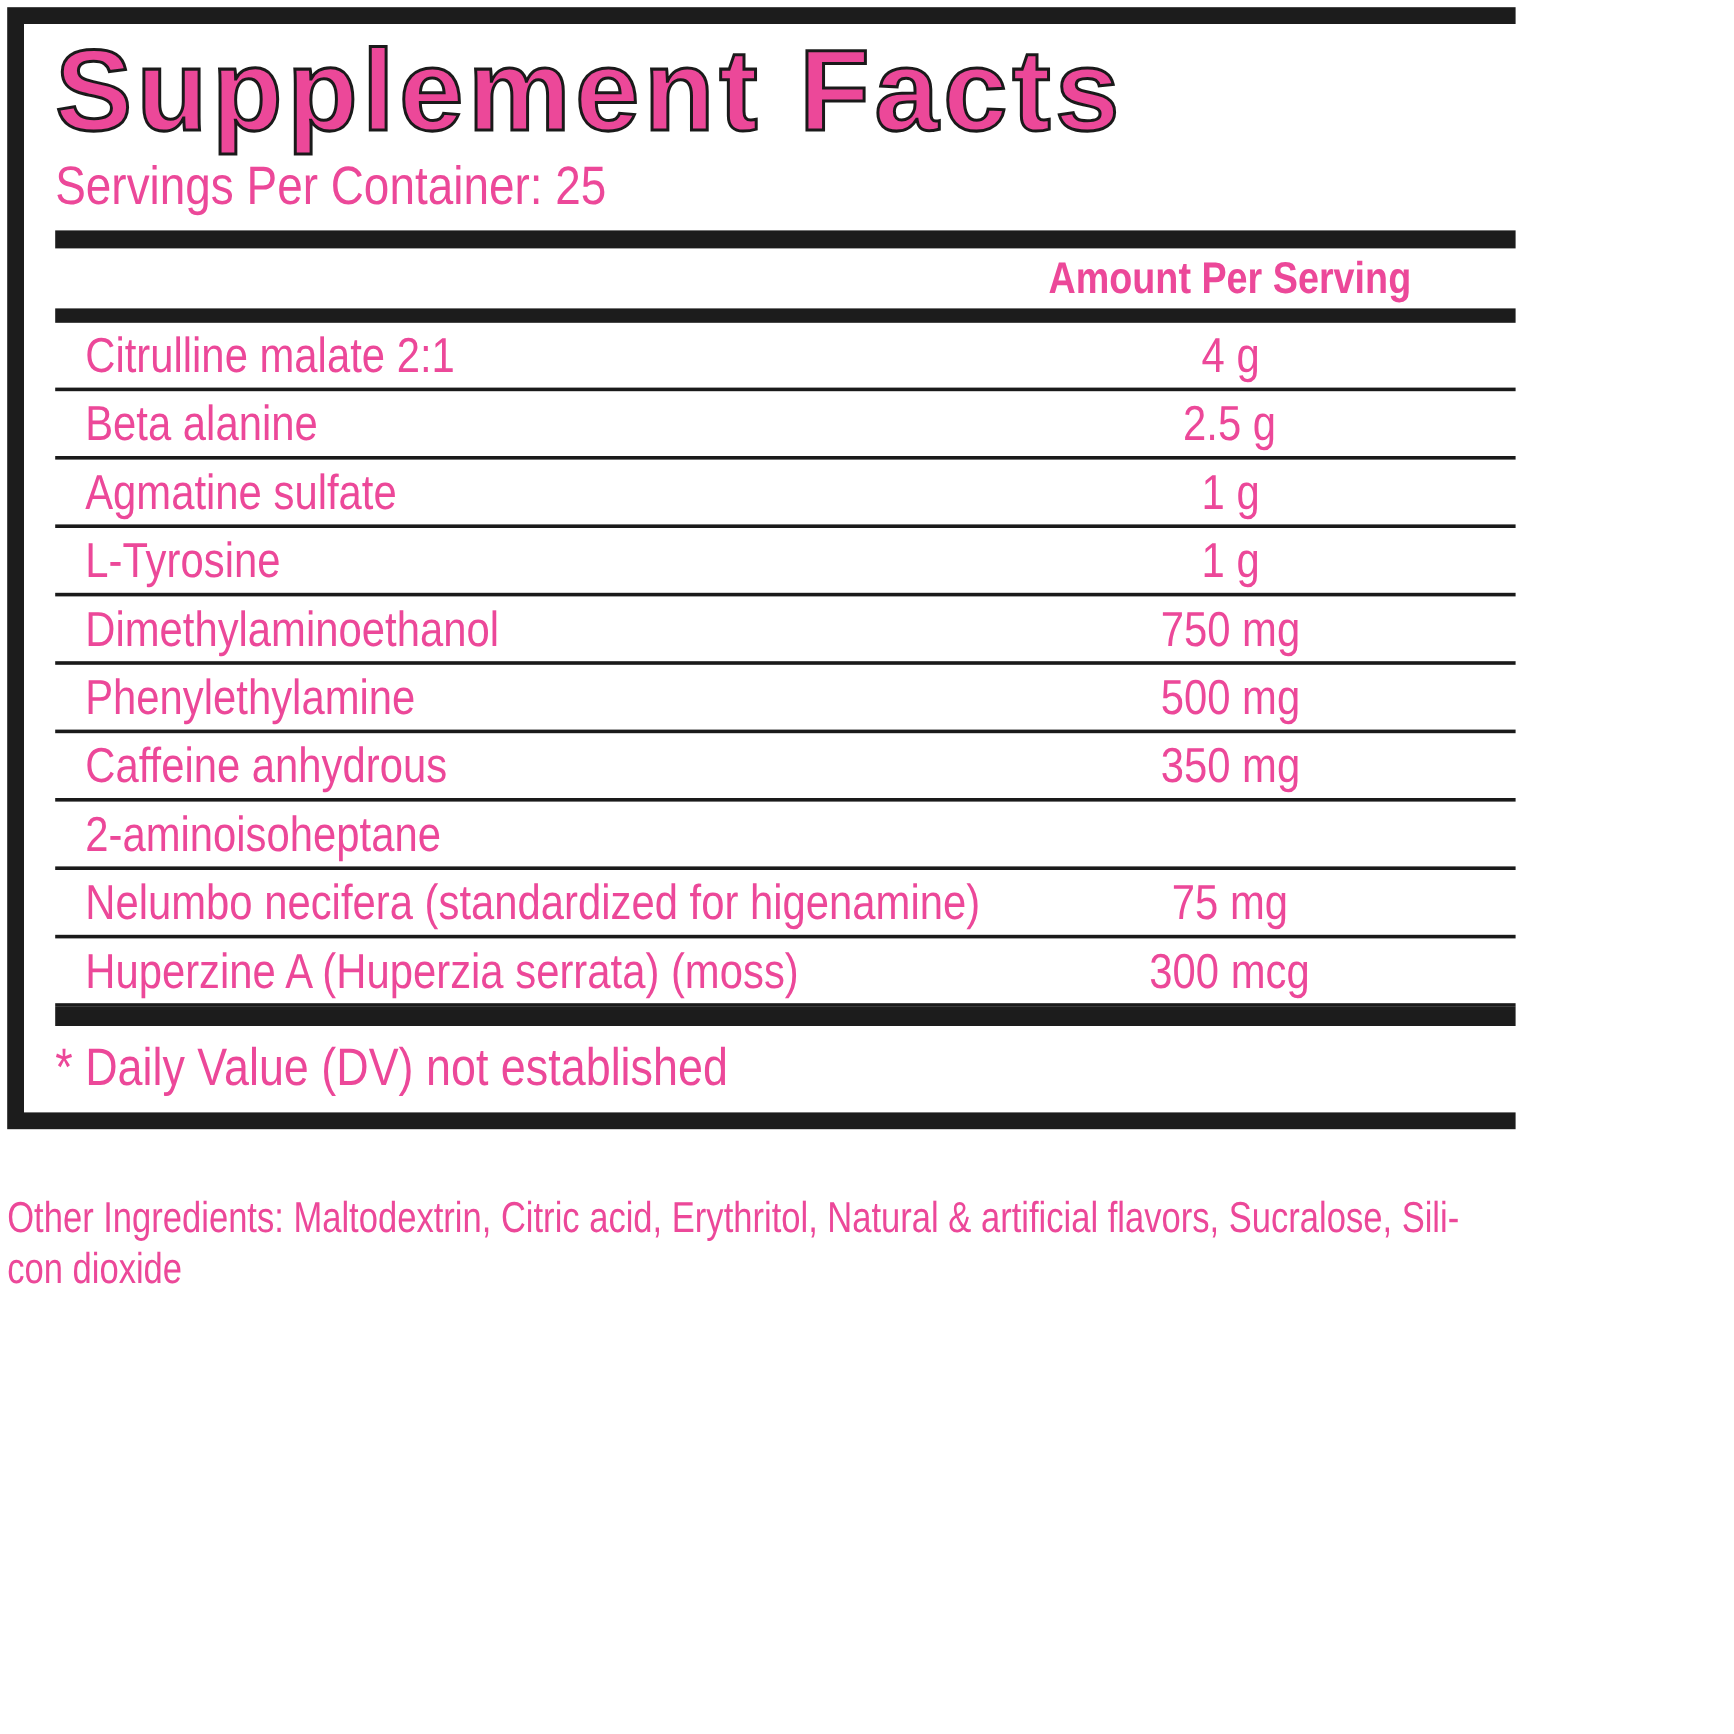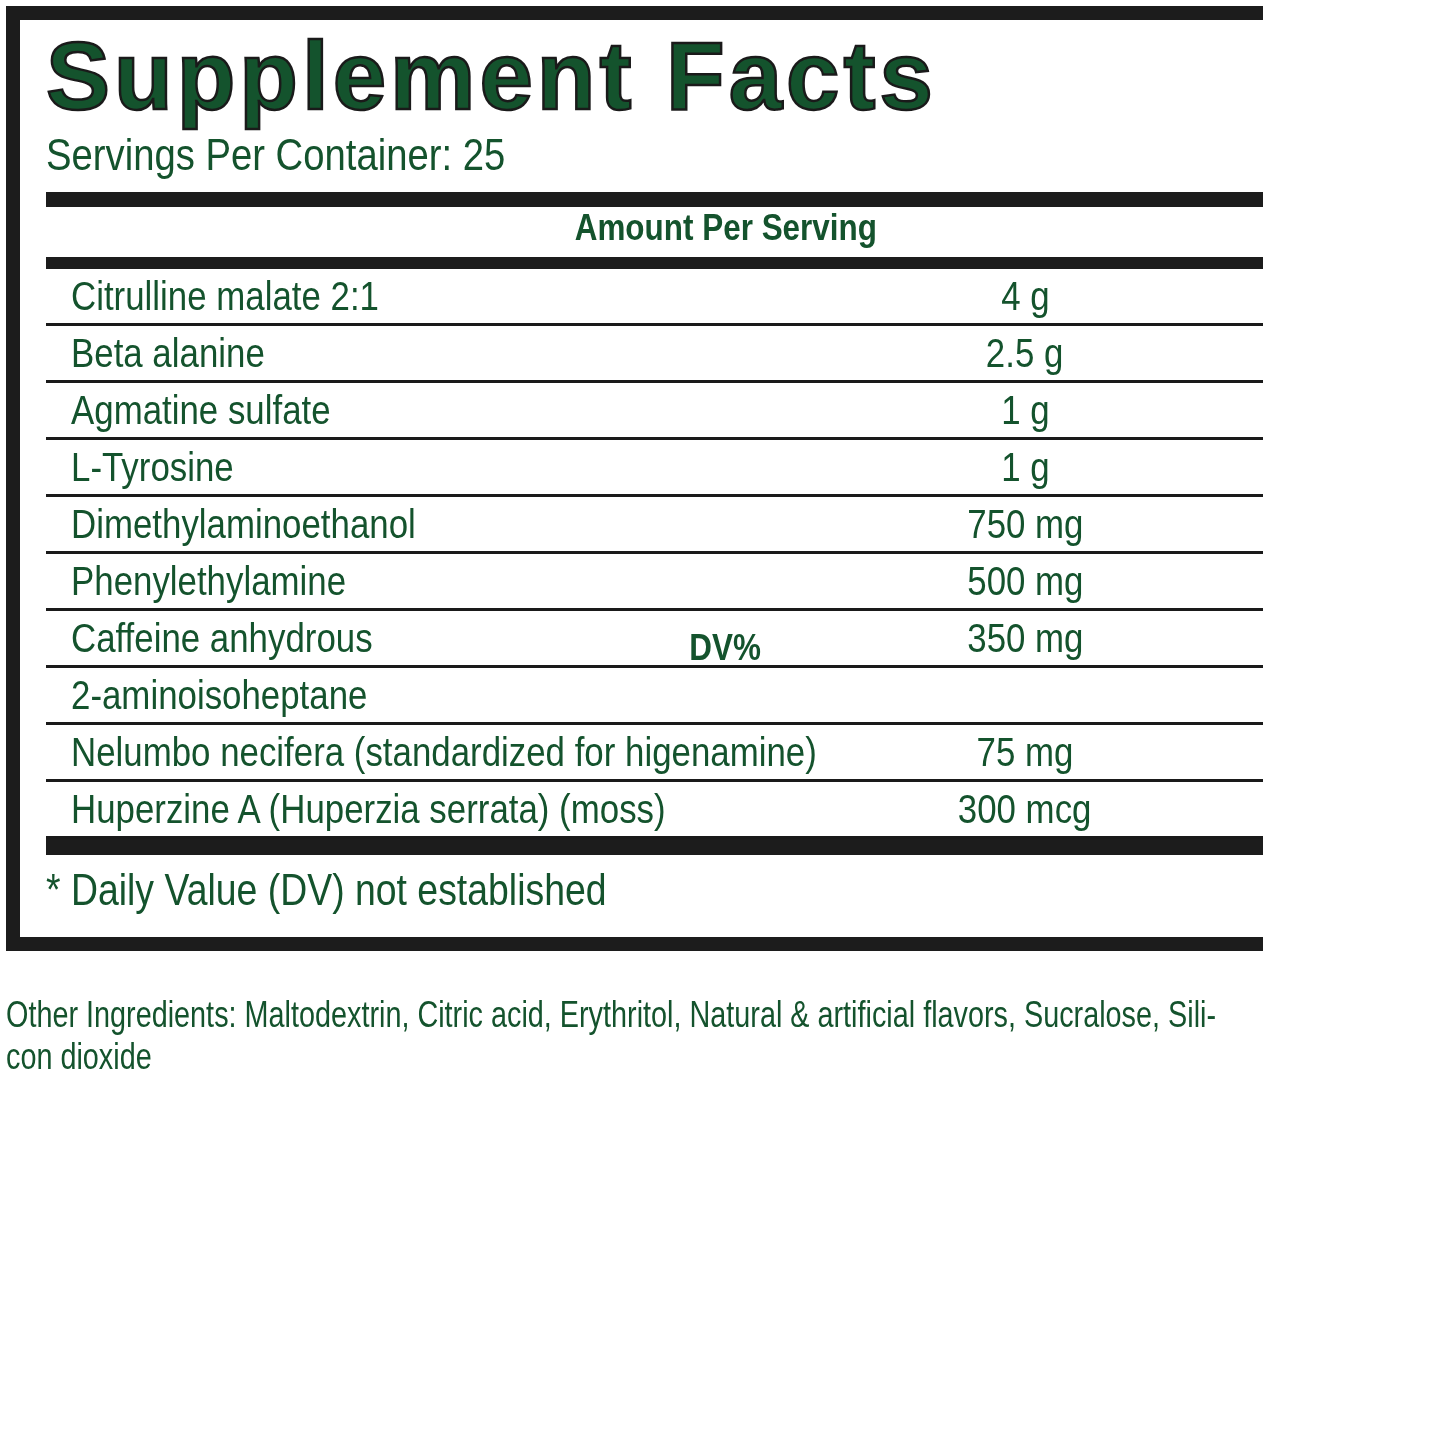--- a/index.html
+++ b/index.html
@@ -3,21 +3,21 @@
 <meta charset="utf-8">
 <style>
   html, body { margin: 0; padding: 0; background: #fff; }
   .page {
     position: relative;
     width: 1263px;
     height: 1445px;
     background: #ffffff;
     overflow: hidden;
     font-family: "Liberation Sans", sans-serif;
-    color: #14532d;
+    color: #ec4899;
   }
   .panel {
     position: absolute;
     left: 6px;
     top: 6px;
     width: 1429px;
     box-sizing: border-box;
     border: 14px solid #1c1c1c;
     background: #fff;
     padding: 2px 16px 0 26px;
@@ -46,37 +46,37 @@
   }
   .serving-line {
     font-size: 45px;
     line-height: 50px;
   }
   .bar { background: #1c1c1c; }
   .bar.b-top      { height: 15px; margin-top: 12px; }
   .bar.b-header   { height: 12px; }
   .bar.b-footnote { height: 16px; }
   .hdr-row, .ing-row { display: flex; align-items: center; }
-  .hdr-row { height: 50px; flex-direction: column; }
+  .hdr-row { height: 50px; }
   .col-name   { flex: 1 1 auto; min-width: 0; overflow: visible; margin-left: 25px; }
   .col-amount { flex: 0 0 420px; text-align: center; }
   .col-dv     { flex: 0 0 170px; text-align: right; }
   .hdr-row .col-amount, .hdr-row .col-dv {
     font-weight: bold;
     font-size: 37px;
   }
   .ing-row {
     height: 54px;
     font-size: 41px;
     border-bottom: 3px solid #1a1a1a;
   }
   .ing-row:last-of-type { border-bottom: none; }
   .footnote {
     font-size: 44px;
-    padding: 10px 0 22px 0;
+    padding: 10px 0 12px 0;
   }
   .other {
     position: absolute;
     left: 6px;
     top: 994px;
     width: 1439px;
     font-size: 36px;
     line-height: 42px;
   }
   .other .line {

